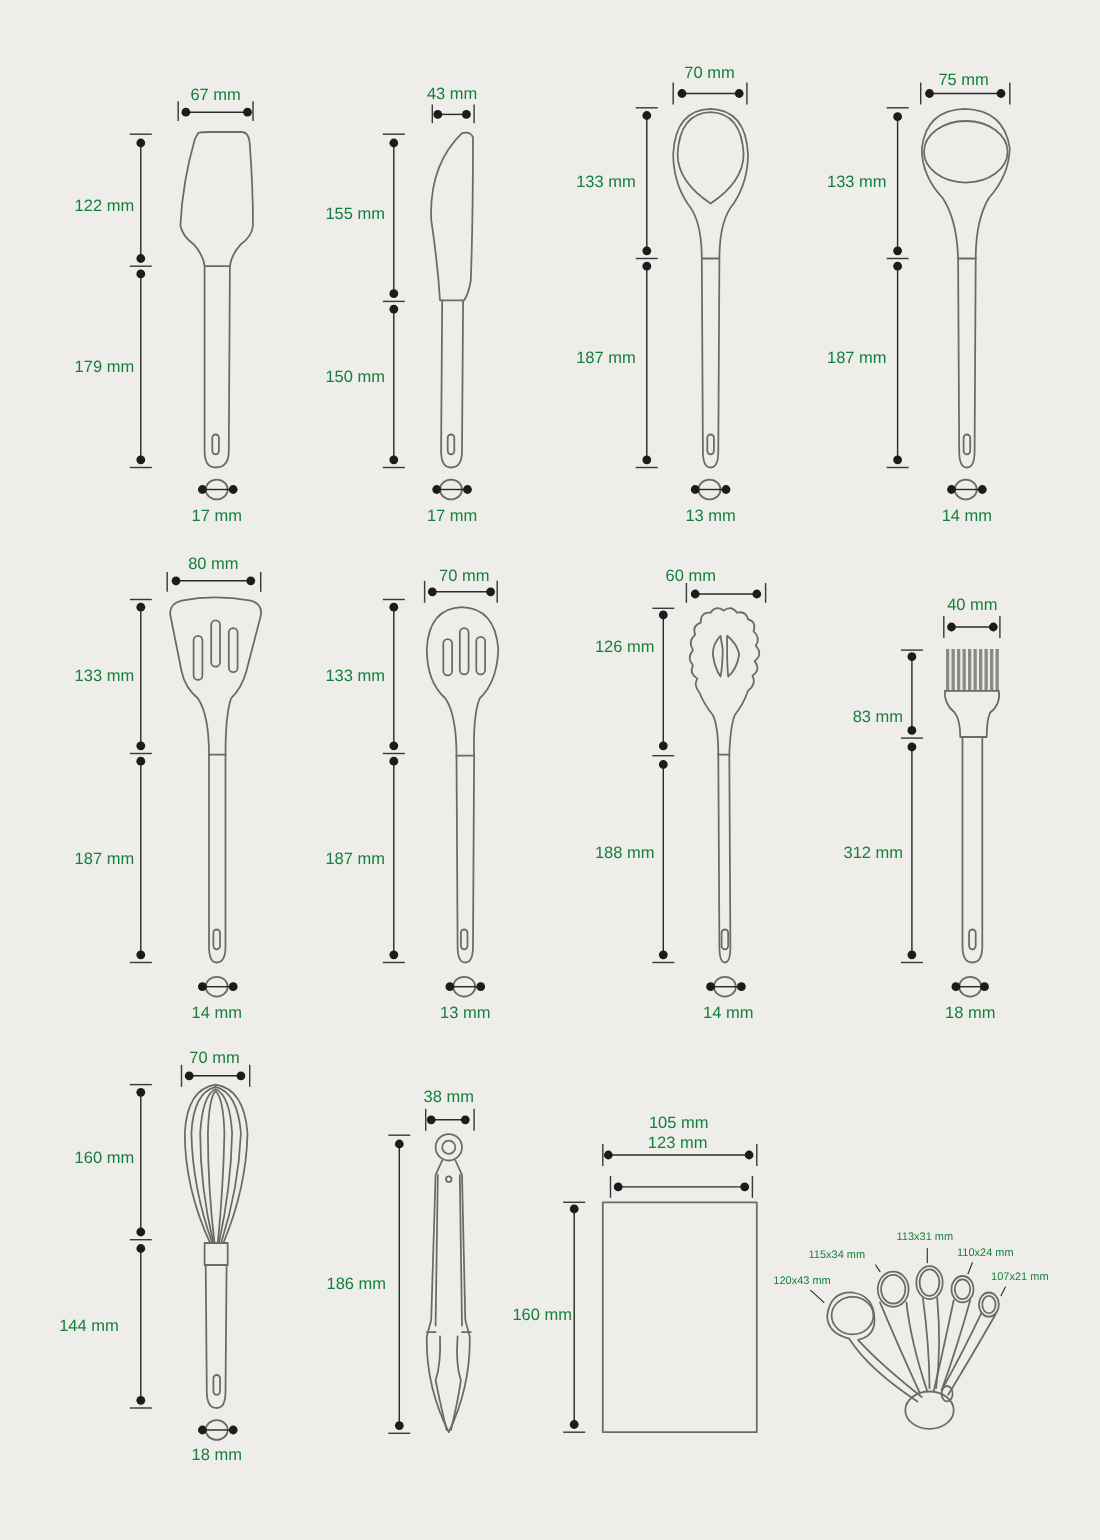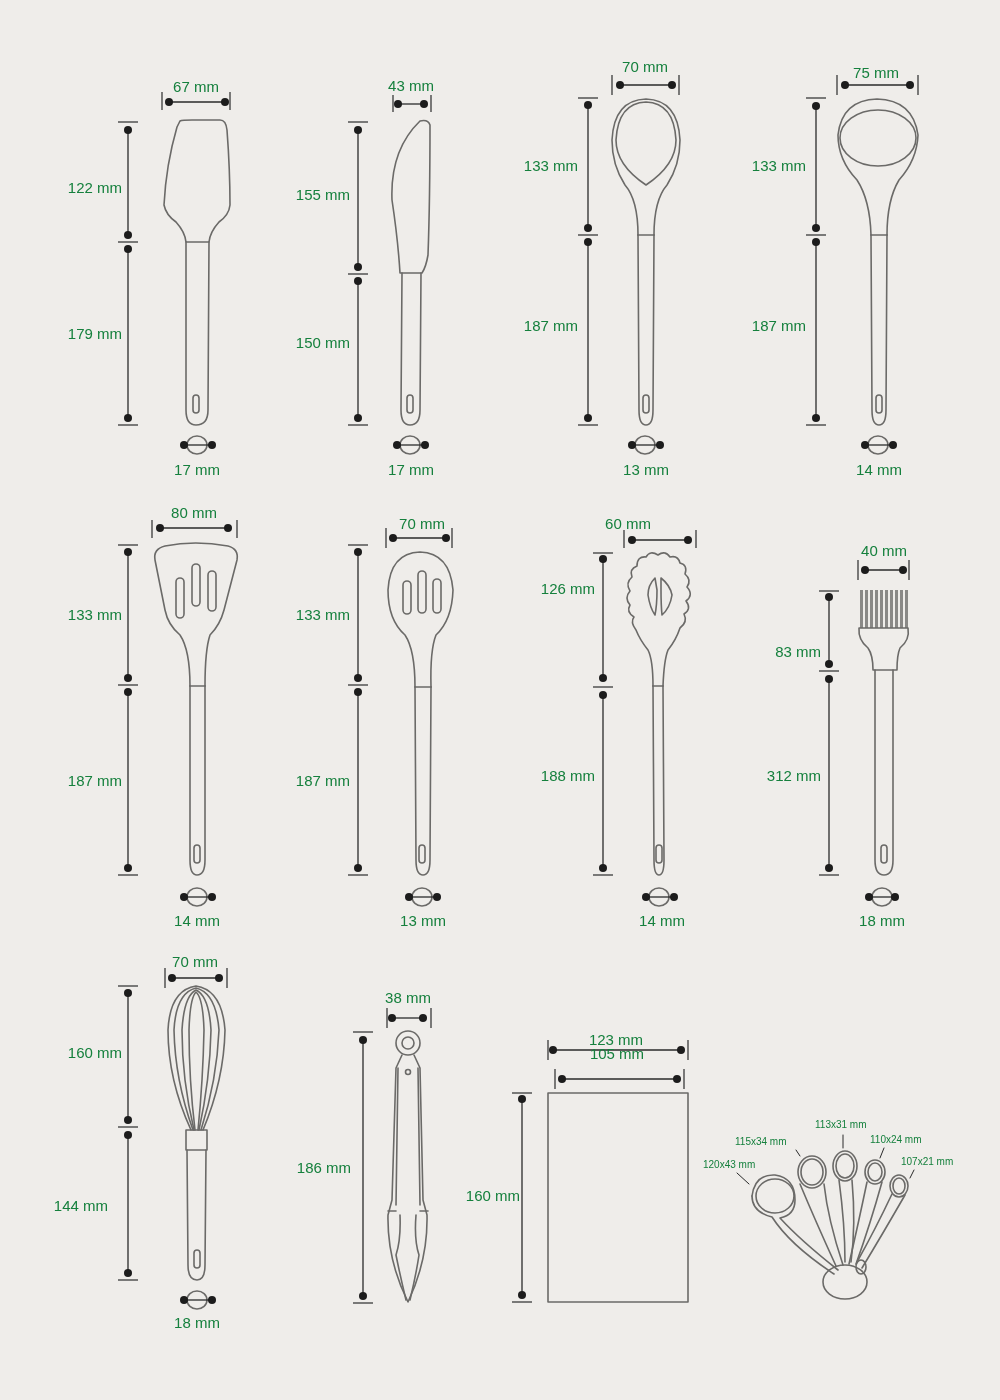--- a/index.html
+++ b/index.html
@@ -386,20 +386,20 @@
 
 <div class="lbl lbl-c" style="left:195px;top:954px">70 mm</div>
 <div class="lbl lbl-r" style="left:122px;top:1045px">160 mm</div>
 <div class="lbl lbl-r" style="left:108px;top:1198px">144 mm</div>
 <div class="lbl lbl-c" style="left:197px;top:1315px">18 mm</div>
 
 <div class="lbl lbl-c" style="left:408px;top:990px">38 mm</div>
 <div class="lbl lbl-r" style="left:351px;top:1160px">186 mm</div>
 
 <div class="lbl lbl-c" style="left:616px;top:1032px">123 mm</div>
-<div class="lbl lbl-c" style="left:617px;top:1046px">105 mm</div>
+<div class="lbl lbl-c" style="left:617px;top:1013px">105 mm</div>
 <div class="lbl lbl-r" style="left:520px;top:1188px">160 mm</div>
 
 <div class="lbl lbl-sm" style="left:703px;top:1160px">120x43 mm</div>
 <div class="lbl lbl-sm" style="left:735px;top:1137px">115x34 mm</div>
 <div class="lbl lbl-sm" style="left:815px;top:1120px">113x31 mm</div>
 <div class="lbl lbl-sm" style="left:870px;top:1135px">110x24 mm</div>
 <div class="lbl lbl-sm" style="left:901px;top:1157px">107x21 mm</div>
 
 </body></html>

